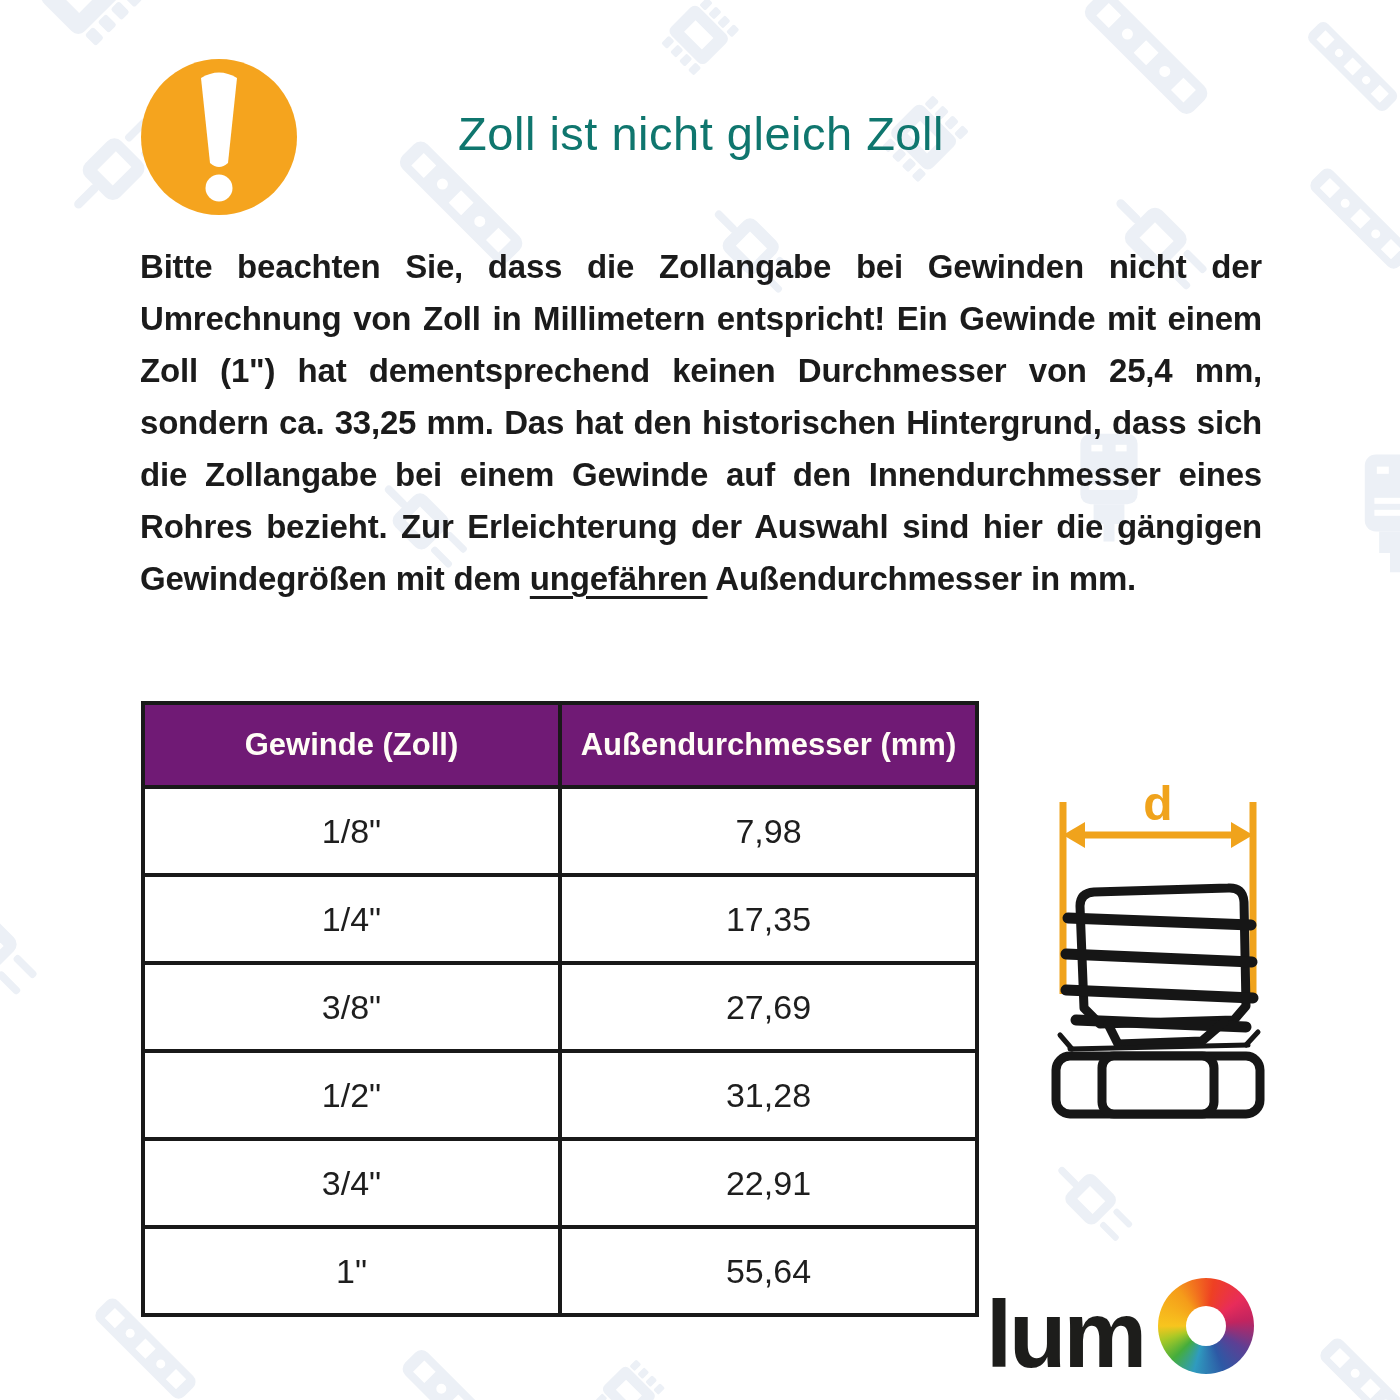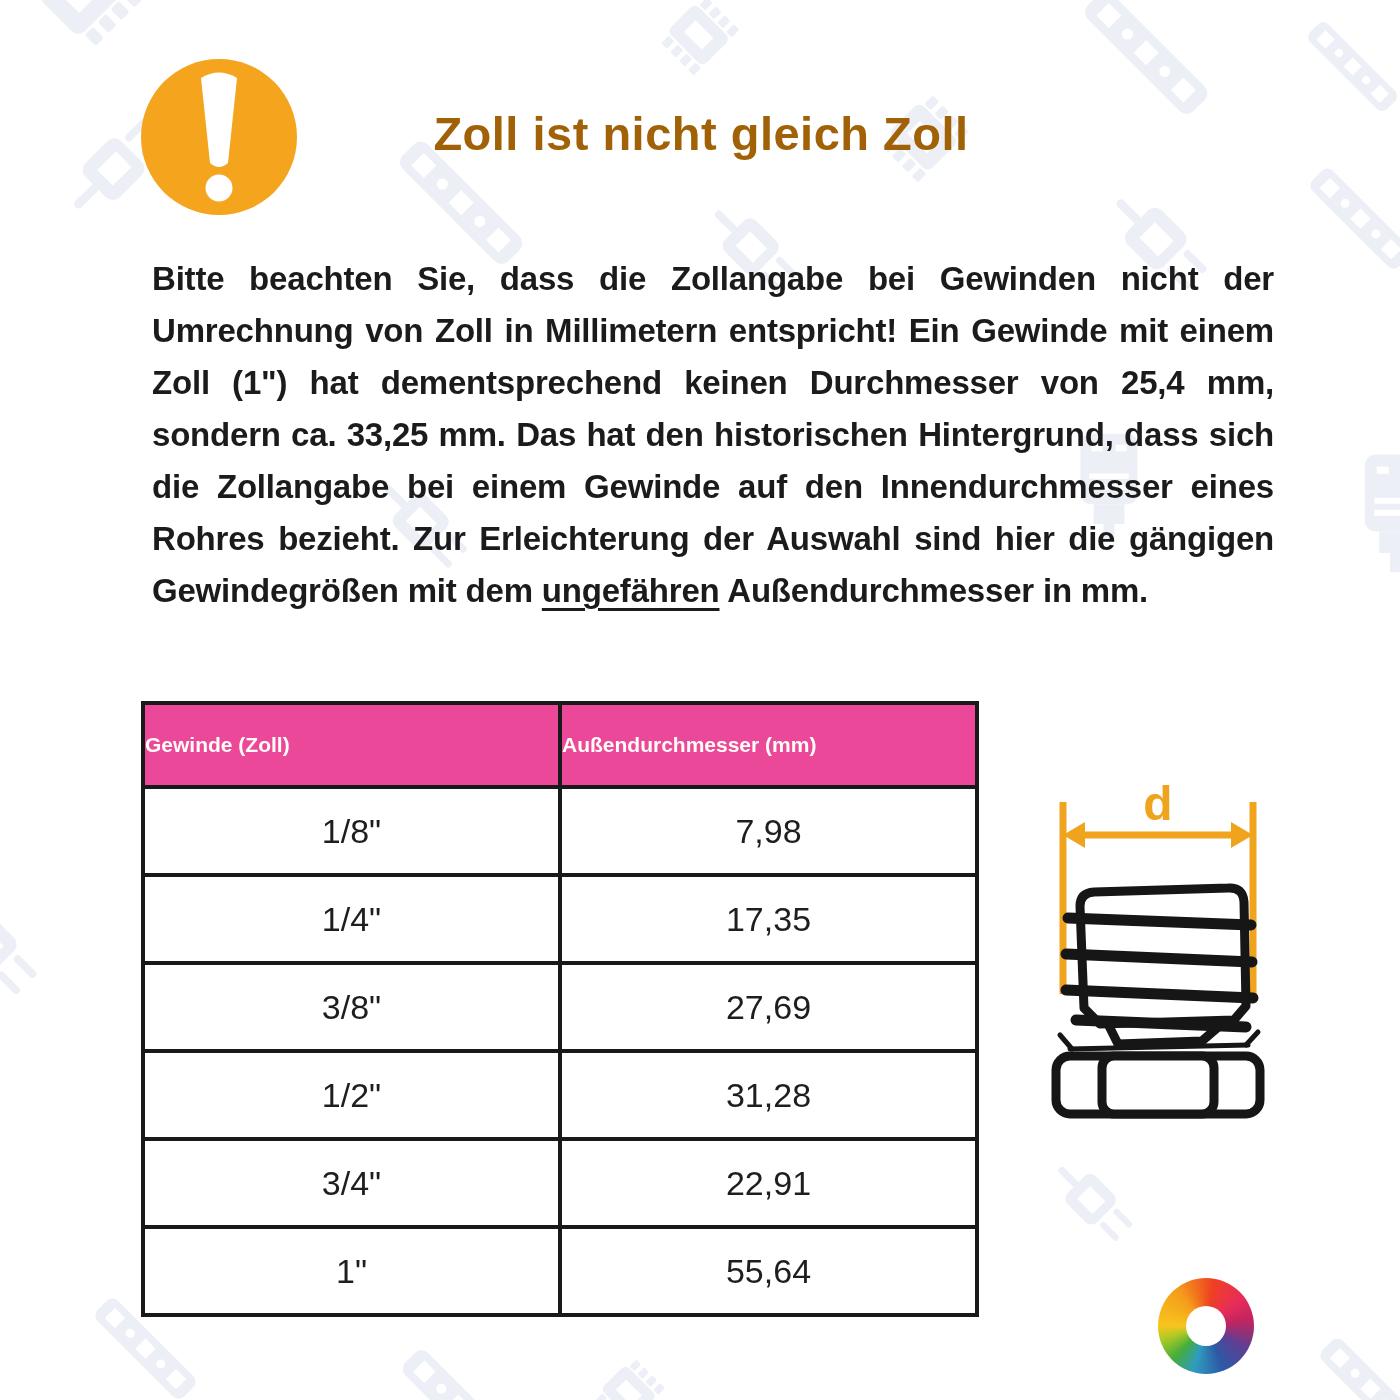--- a/index.html
+++ b/index.html
@@ -4,29 +4,29 @@
 <style>
   html,body{margin:0;padding:0;background:#fff;}
   .canvas{position:relative;width:1400px;height:1400px;background:#ffffff;overflow:hidden;
           font-family:"Liberation Sans",sans-serif;}
   
   .wm{position:absolute;left:0;top:0;width:1400px;height:1400px;z-index:0;pointer-events:none;}
   
   .content{position:absolute;left:0;top:0;width:1400px;height:1400px;z-index:1;}
   .warn-icon{position:absolute;left:140px;top:58px;width:158px;height:158px;}
   .title{position:absolute;left:140px;top:106px;width:1122px;text-align:center;
-         font-size:47px;font-weight:700;color:#a16207;letter-spacing:.5px;margin:0;}
+         font-size:47px;font-weight:400;color:#0f766e;letter-spacing:.5px;margin:0;}
   .intro{position:absolute;left:140px;top:241px;width:1122px;
          font-size:33px;font-weight:700;color:#1b1b1b;line-height:52px;
-         text-align:justify;letter-spacing:-.2px;margin:12px;}
+         text-align:justify;letter-spacing:-.2px;margin:0;}
   .intro .ul{text-decoration:underline;text-decoration-thickness:3px;text-underline-offset:6px;}
   .size-table{position:absolute;left:141px;top:701px;width:838px;border-collapse:collapse;
               table-layout:fixed;background:#fff;}
-  .size-table th{background:#ec4899;color:#fffdf6;font-size:21px;font-weight:700;
-                 height:80px;border:4px solid #191919;text-align:left;padding:0;}
+  .size-table th{background:#701a75;color:#fffdf6;font-size:31px;font-weight:700;
+                 height:80px;border:4px solid #191919;text-align:center;padding:0;}
   .size-table td{background:#ffffff;color:#1e1e1e;font-size:34px;font-weight:400;
                  height:84px;border:4px solid #191919;text-align:center;padding:0;}
   .fitting{position:absolute;left:1038px;top:772px;width:256px;height:348px;}
   .fitting text{font-family:"Liberation Sans",sans-serif;font-weight:700;}
   
   .logo{position:absolute;left:986px;top:1272px;width:410px;height:126px;}
   .logo .txt{position:absolute;top:0;height:126px;line-height:126px;
              font-size:94px;font-weight:700;color:#1d1d1b;letter-spacing:-3px;}
   .logo .txt.lum{left:0;}
   .logo .txt.nic{left:272px;}
@@ -182,19 +182,20 @@
         <path d="M70,252 L80,272 L164,269 L186,250" stroke-width="9" fill="none"></path>
         <path d="M32,277 L210,273" stroke-width="5" fill="none"></path>
         <path d="M34,277 L22,263" stroke-width="5" fill="none"></path>
         <path d="M208,273 L220,260" stroke-width="5" fill="none"></path>
         <rect x="18" y="284" width="204" height="58" rx="14" stroke-width="9"></rect>
         <rect x="64" y="284" width="112" height="58" rx="12" stroke-width="9"></rect>
       </g>
     </svg>
 
     <div class="logo">
+      <span class="txt lum">lum</span>
       <span class="ring">
           <span class="hole"></span>
         </span>
     </div>
 
   </div>
 </div>
 
 </body></html>

